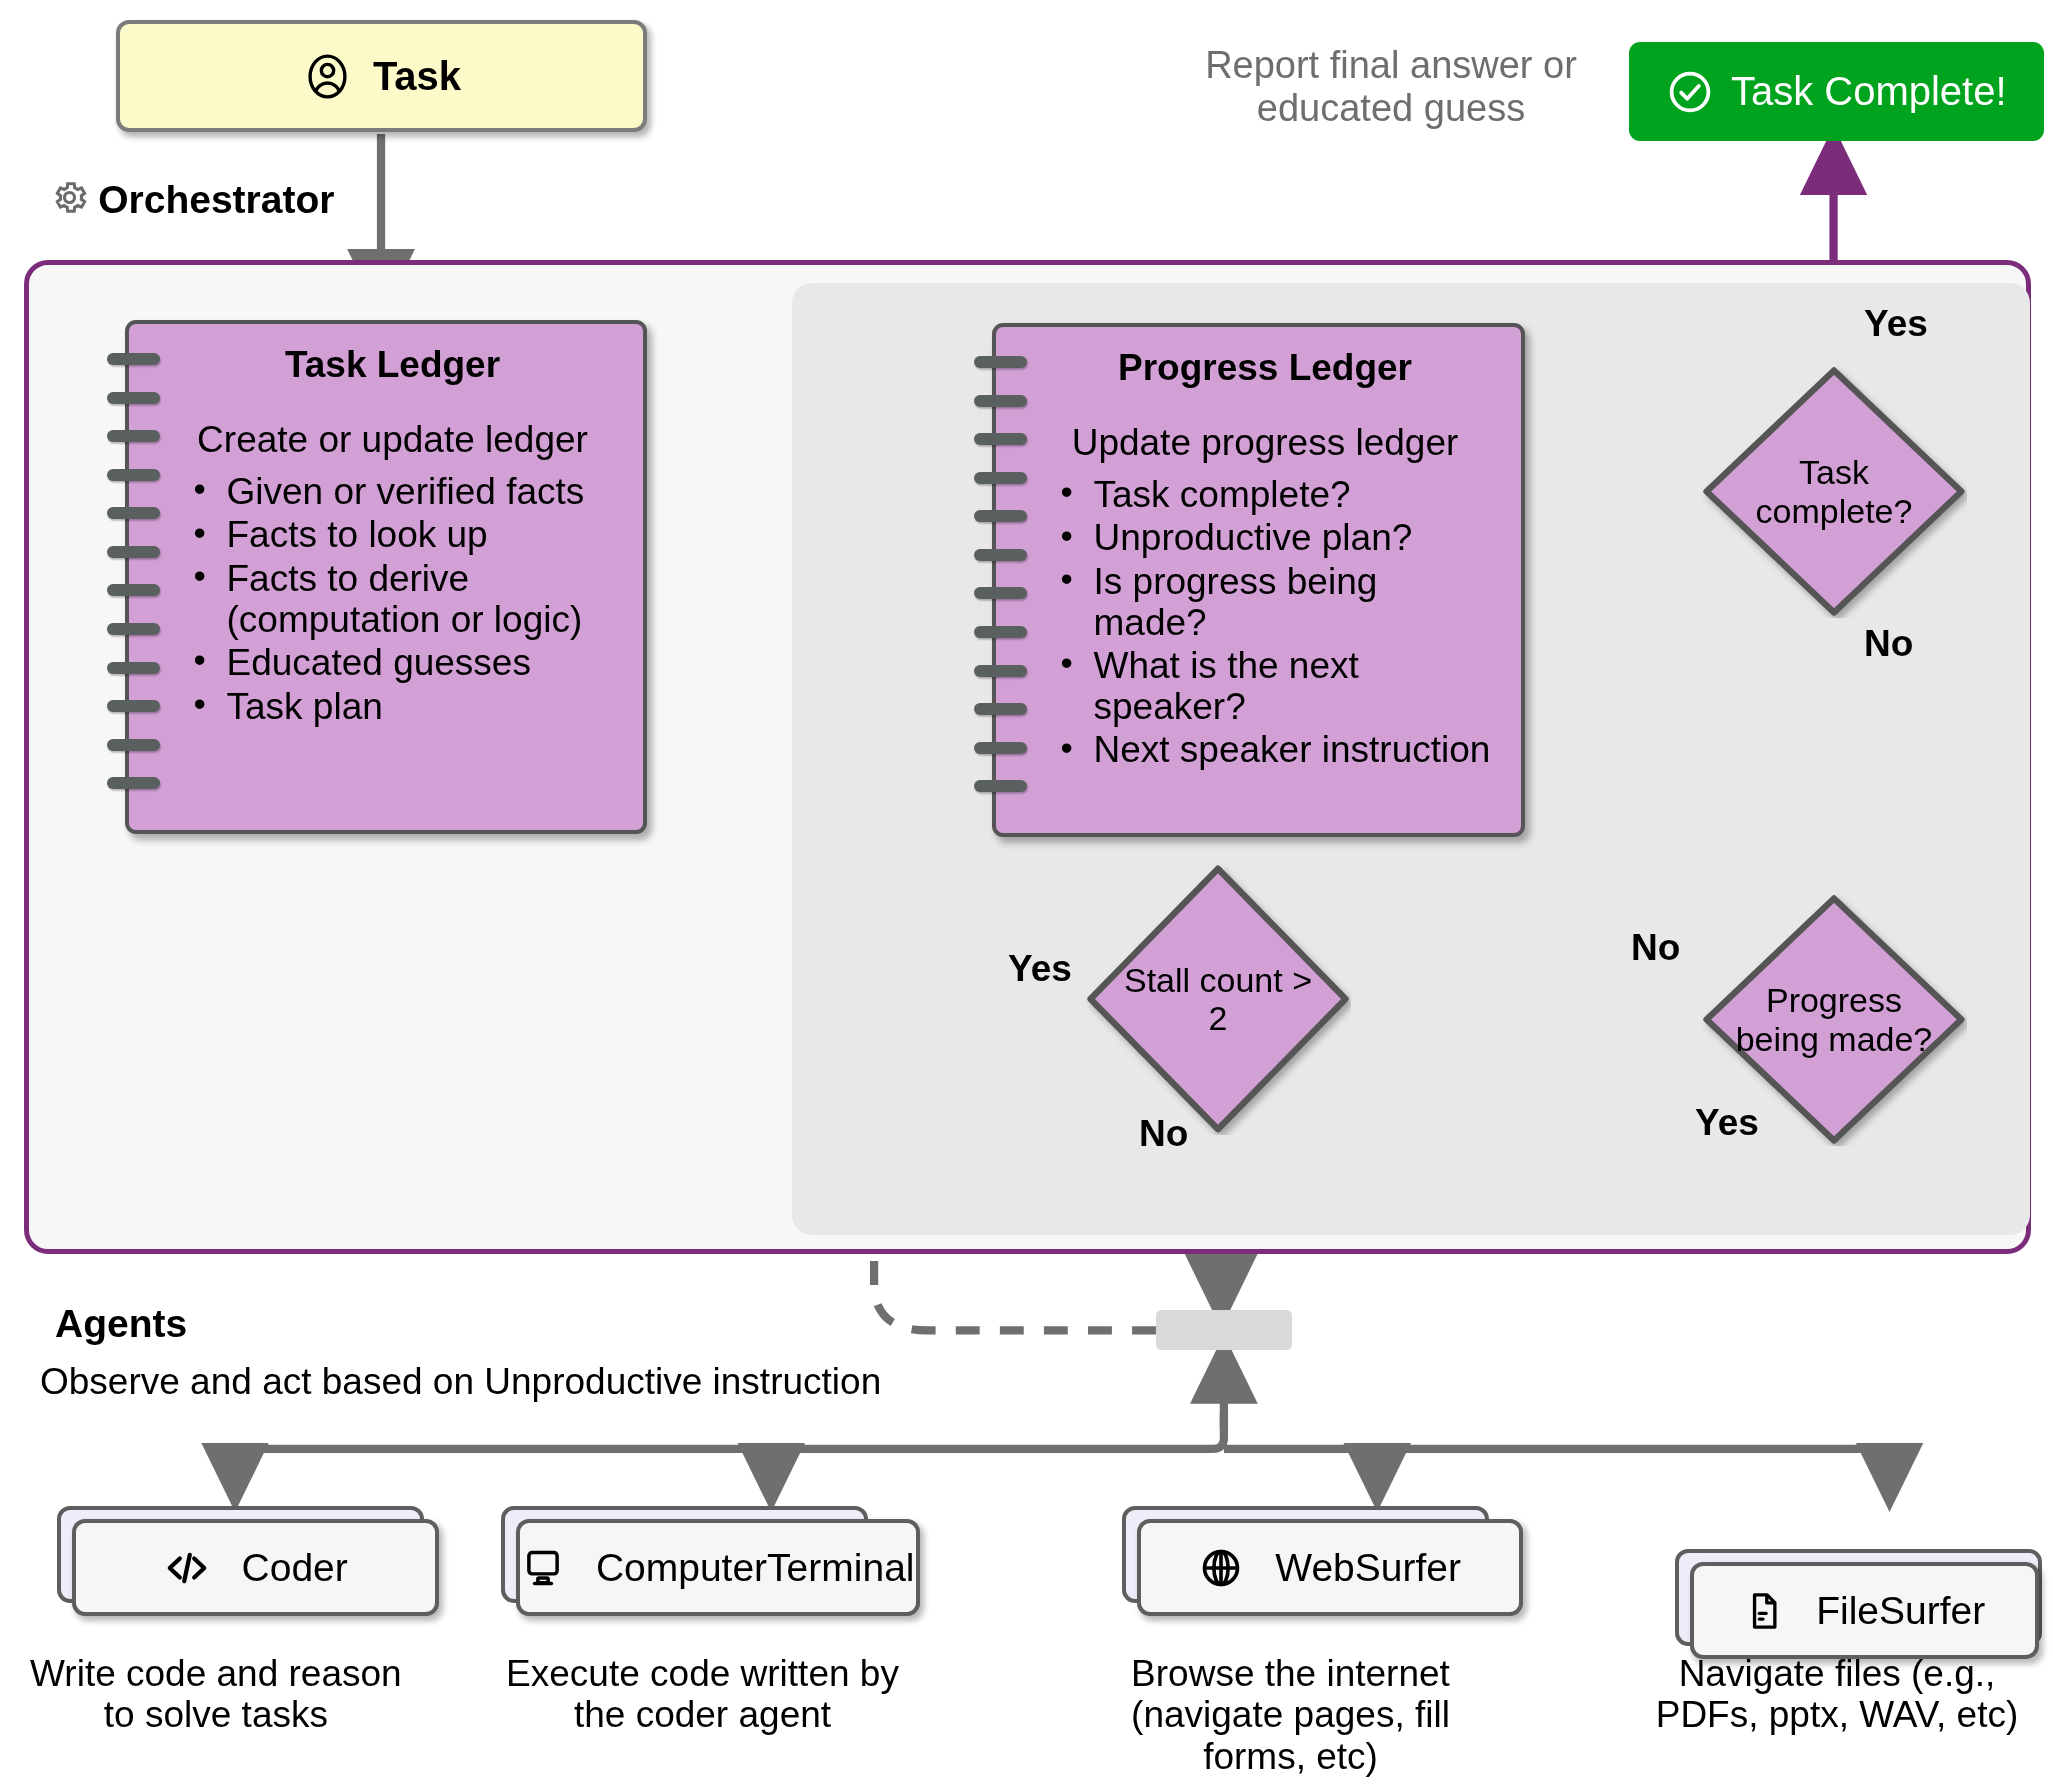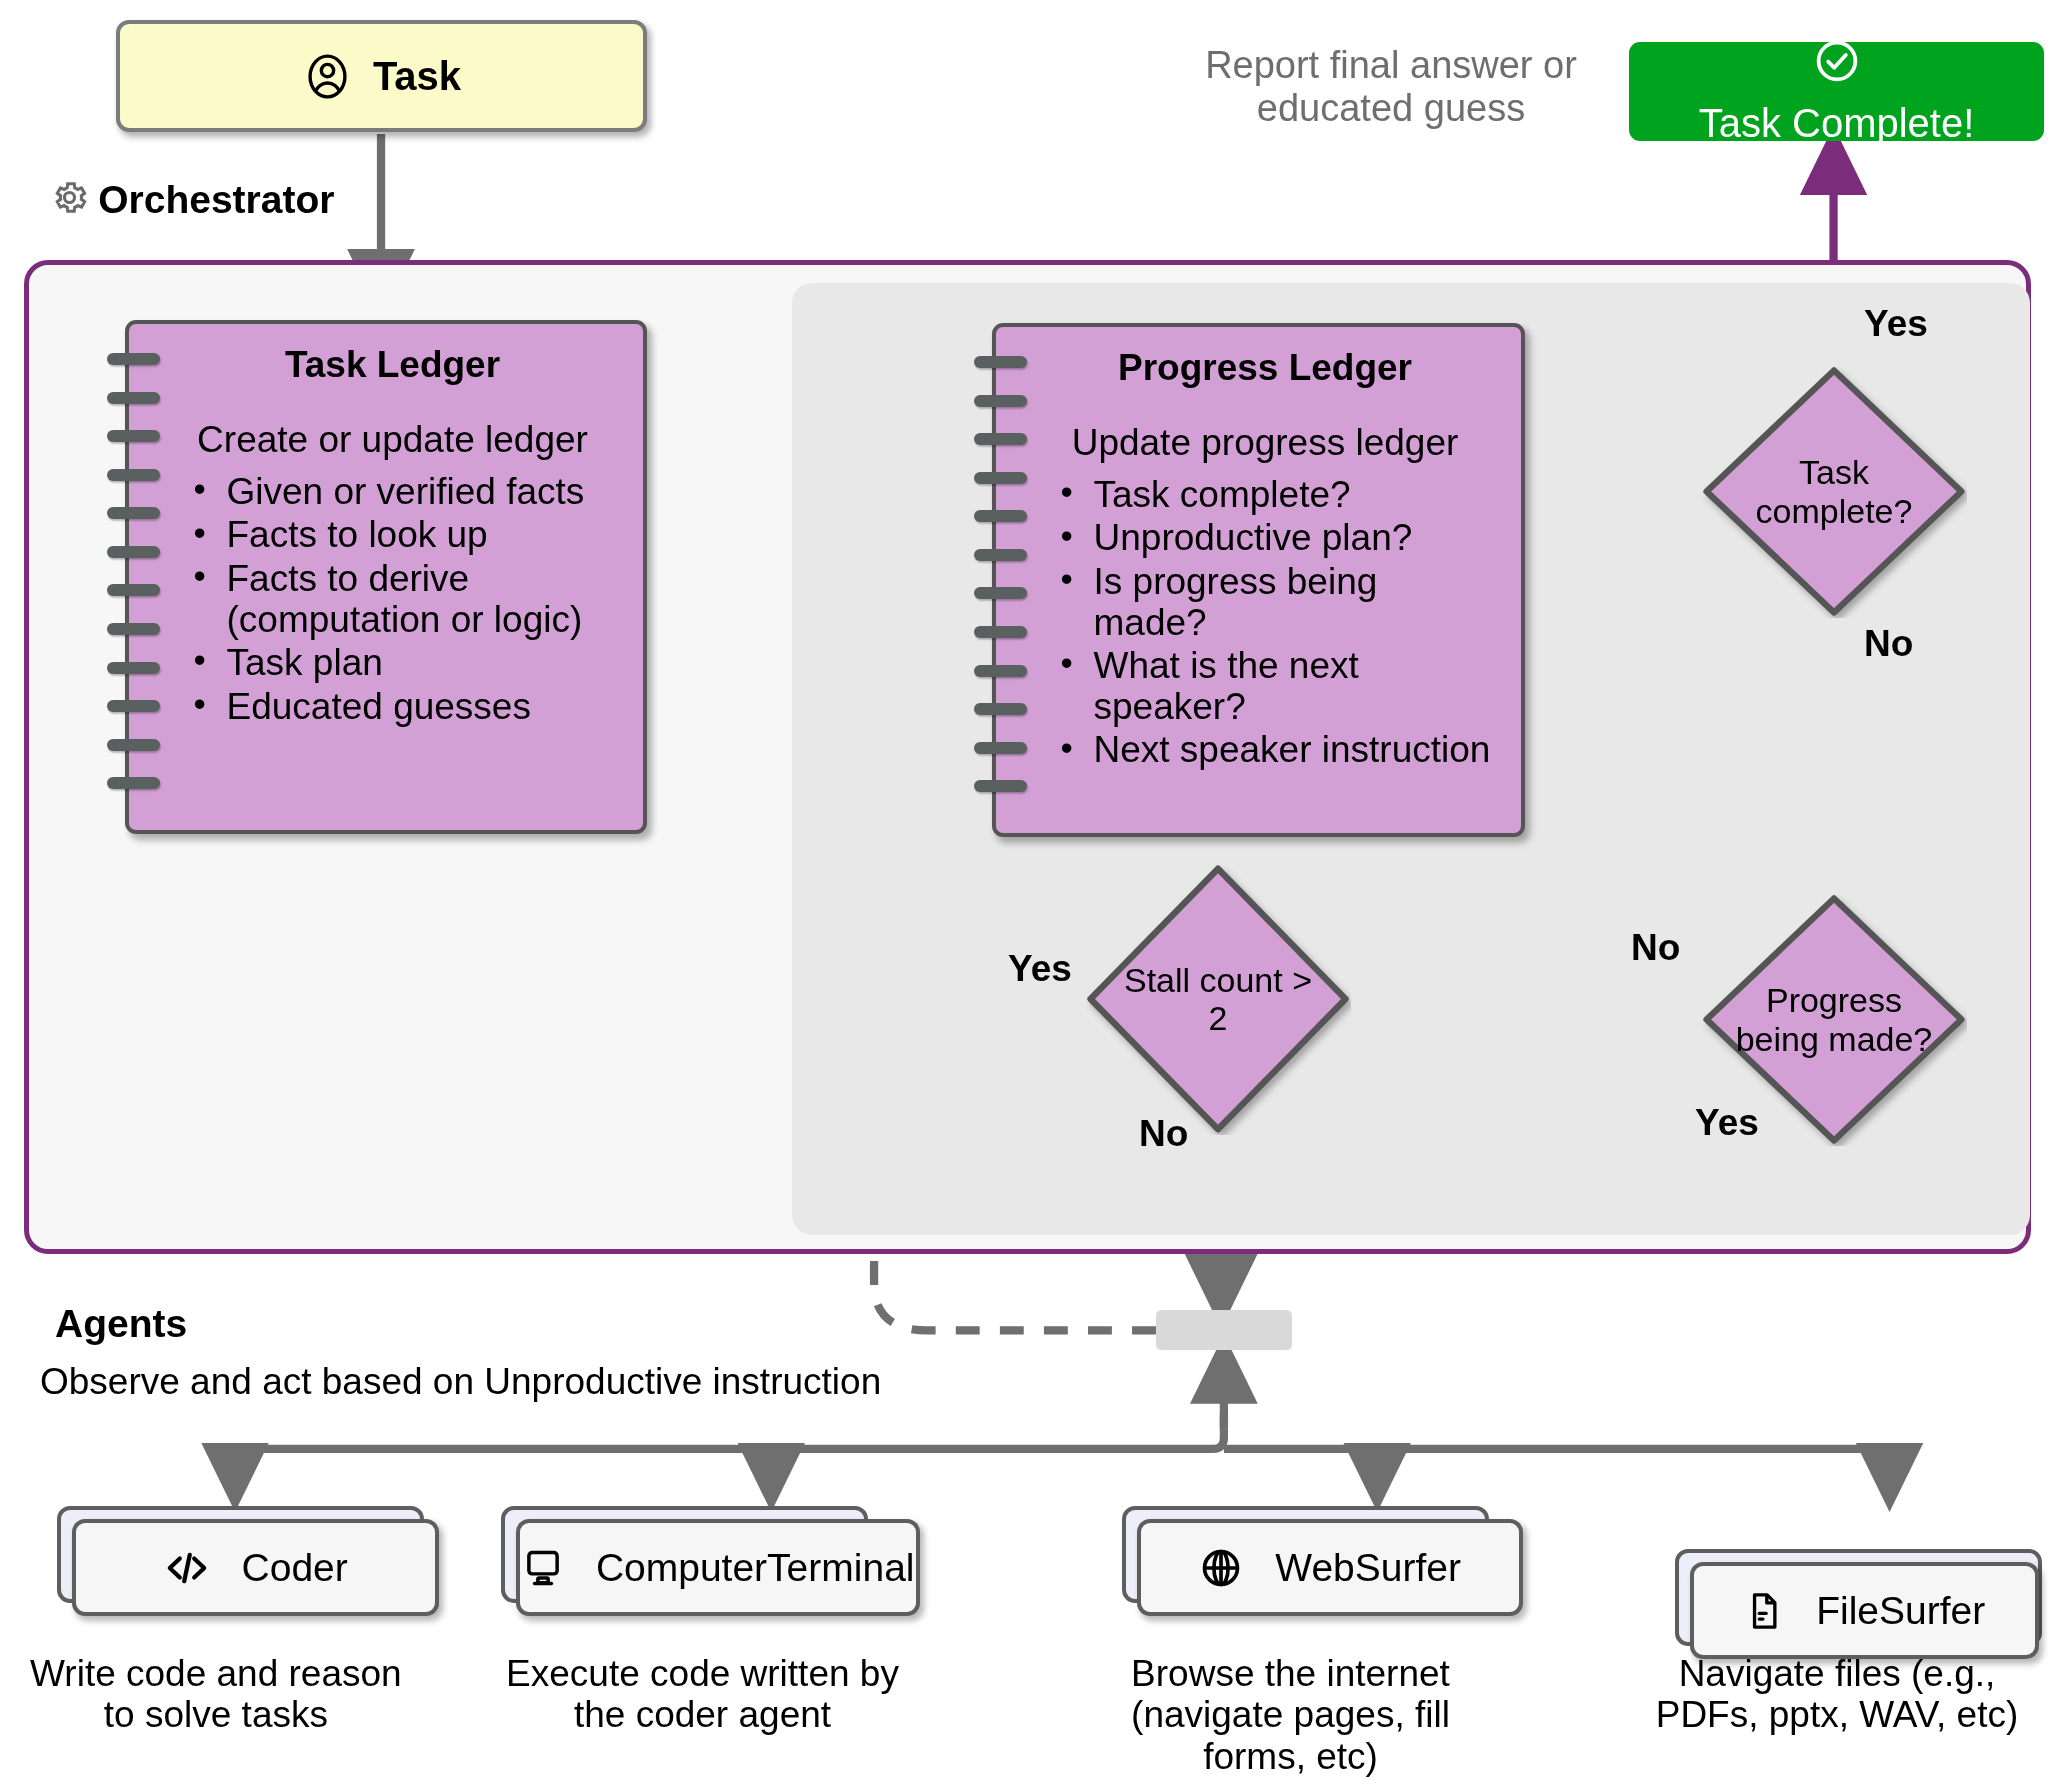--- a/index.html
+++ b/index.html
@@ -175,21 +175,20 @@
   #task-complete-banner {
     left: 1629px; top: 42px;
     width: 415px; height: 99px;
     background: #00a31e;
     border-radius: 11px;
     display: flex;
     align-items: center;
     justify-content: center;
     gap: 16.5px;
     box-sizing: border-box;
-    flex-direction: column;
   }
   #task-complete-banner .label {
     font-size: 40px;
     color: #ffffff;
     font-weight: normal;
   }
   #report-note {
     left: 1175px; top: 44px;
     width: 432px;
     text-align: center;
@@ -379,22 +378,22 @@
         <i style="top: 347px;"></i>
         <i style="top: 386px;"></i>
         <i style="top: 424px;"></i>
       </div>
     <div class="title">Task Ledger</div>
     <div class="subtitle">Create or update ledger</div>
     <ul>
       <li>Given or verified facts</li>
       <li>Facts to look up</li>
       <li>Facts to derive (computation or logic)</li>
+      <li>Educated guesses</li>
       <li>Task plan</li>
-      <li>Educated guesses</li>
     </ul>
   </div>
 
   <div id="progress-ledger" class="ledger abs">
     <div class="spiral">
         <i style="top: 0px;"></i>
         <i style="top: 39px;"></i>
         <i style="top: 77px;"></i>
         <i style="top: 116px;"></i>
         <i style="top: 154px;"></i>

